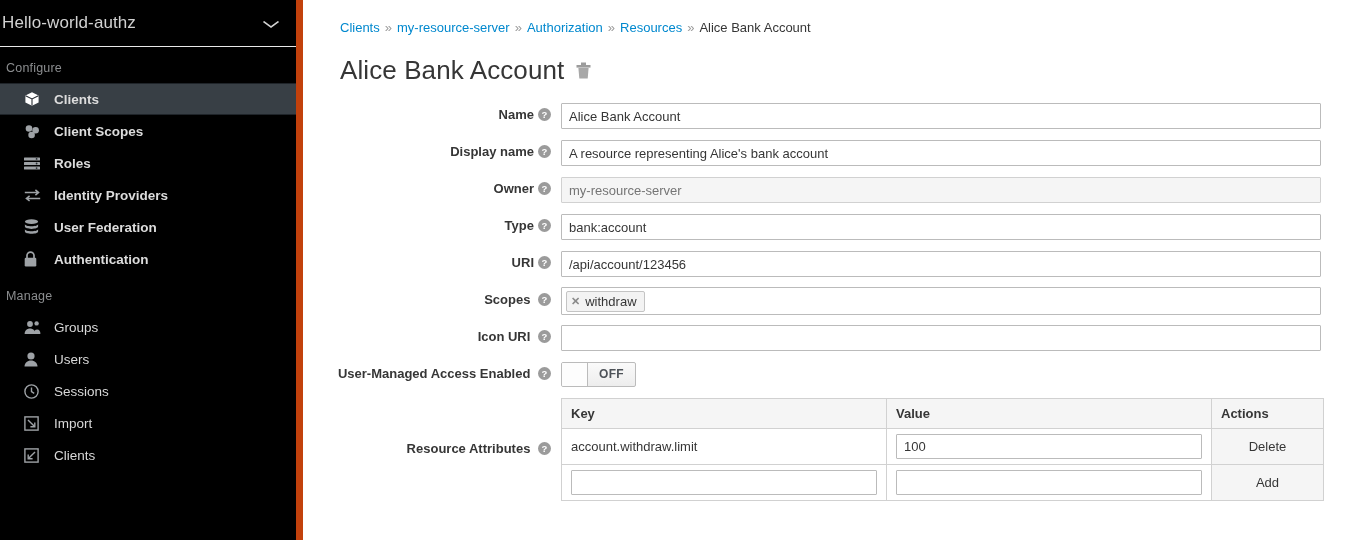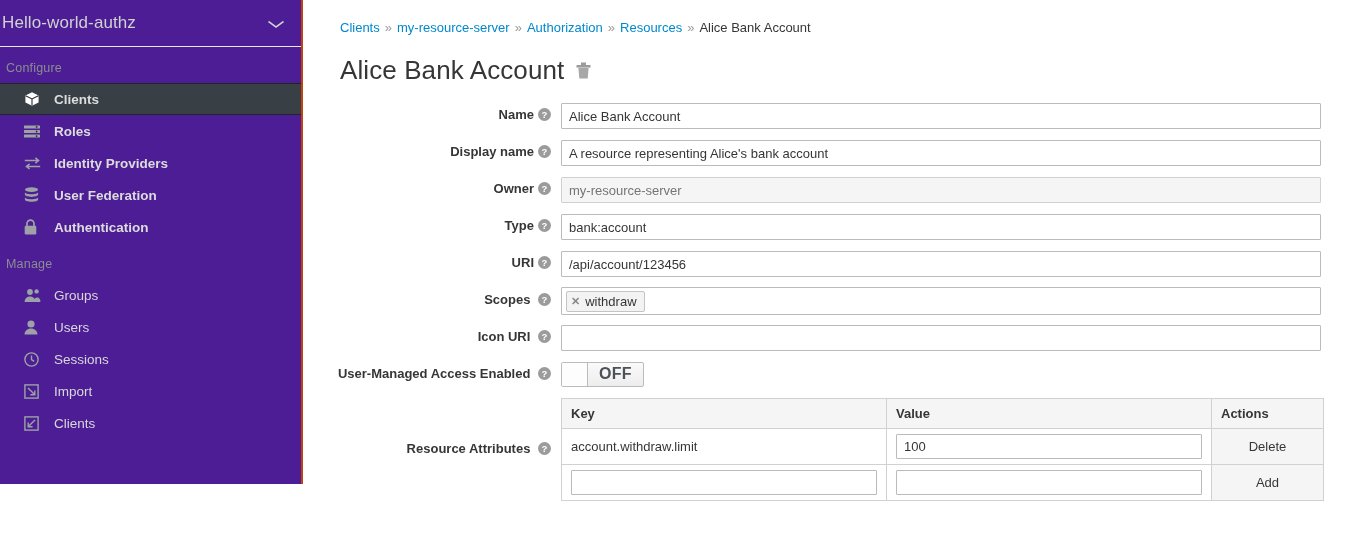--- a/index.html
+++ b/index.html
@@ -11,23 +11,23 @@
     font-family: "Liberation Sans", sans-serif;
     font-size: 13px;
     color: #363636;
   }
   .app { display: flex; width: 1355px; height: 558px; }
 
   
   .sidebar {
     width: 303px;
     min-width: 303px;
-    height: 484px;
-    background: #4c1d95;
-    border-right: 2px solid #c2410c;
+    height: 540px;
+    background: #000000;
+    border-right: 7px solid #c2410c;
     position: relative;
     overflow: hidden;
   }
   .realm-selector {
     height: 47px;
     display: flex;
     align-items: center;
     padding: 0 16px 0 0;
     border-bottom: 1px solid #e8e8e8;
     cursor: pointer;
@@ -213,21 +213,21 @@
   }
   .toggle-handle {
     width: 26px;
     background: #fdfdfd;
     border-right: 1px solid #bbb;
   }
   .toggle-text {
     display: flex;
     align-items: center;
     padding: 0 11px;
-    font-size: 16px;
+    font-size: 12px;
     font-weight: bold;
     color: #4d5258;
     letter-spacing: .3px;
   }
 
   
   .attr-table {
     width: 762px;
     border-collapse: collapse;
     border: 1px solid #d1d1d1;
@@ -291,20 +291,30 @@
     <div id="nav-container">
         <div class="nav-section">Configure</div>
         <div class="nav-item active">
           <span class="nav-icon">
             <svg width="16" height="16" viewBox="0 0 16 16" fill="none" stroke="currentColor" stroke-width="1.5">
               <path d="M8 1.2 L14.6 4.6 L14.6 11.4 L8 14.8 L1.4 11.4 L1.4 4.6 Z" fill="currentColor" stroke="none"></path>
               <path d="M1.6 4.7 L8 8 L14.4 4.7 M8 8 L8 14.6" stroke="#292e34" stroke-width="1.1"></path>
             </svg>
           </span>
           <span class="nav-label">Clients</span>
+        </div>
+        <div class="nav-item">
+          <span class="nav-icon">
+            <svg width="17" height="15" viewBox="0 0 17 15" fill="currentColor">
+              <circle cx="5" cy="4.5" r="3.3"></circle>
+              <circle cx="11.6" cy="6.2" r="3.3"></circle>
+              <circle cx="7.6" cy="11" r="3.3"></circle>
+            </svg>
+          </span>
+          <span class="nav-label">Client Scopes</span>
         </div>
         <div class="nav-item">
           <span class="nav-icon">
             <svg width="16" height="13" viewBox="0 0 16 13" fill="currentColor">
               <rect x="0" y="0.4" width="16" height="3" rx=".5"></rect>
               <rect x="0" y="5" width="16" height="3" rx=".5"></rect>
               <rect x="0" y="9.6" width="16" height="3" rx=".5"></rect>
               <circle cx="12.6" cy="1.9" r=".9" fill="#292e34"></circle>
               <circle cx="12.6" cy="6.5" r=".9" fill="#292e34"></circle>
               <circle cx="12.6" cy="11.1" r=".9" fill="#292e34"></circle>

